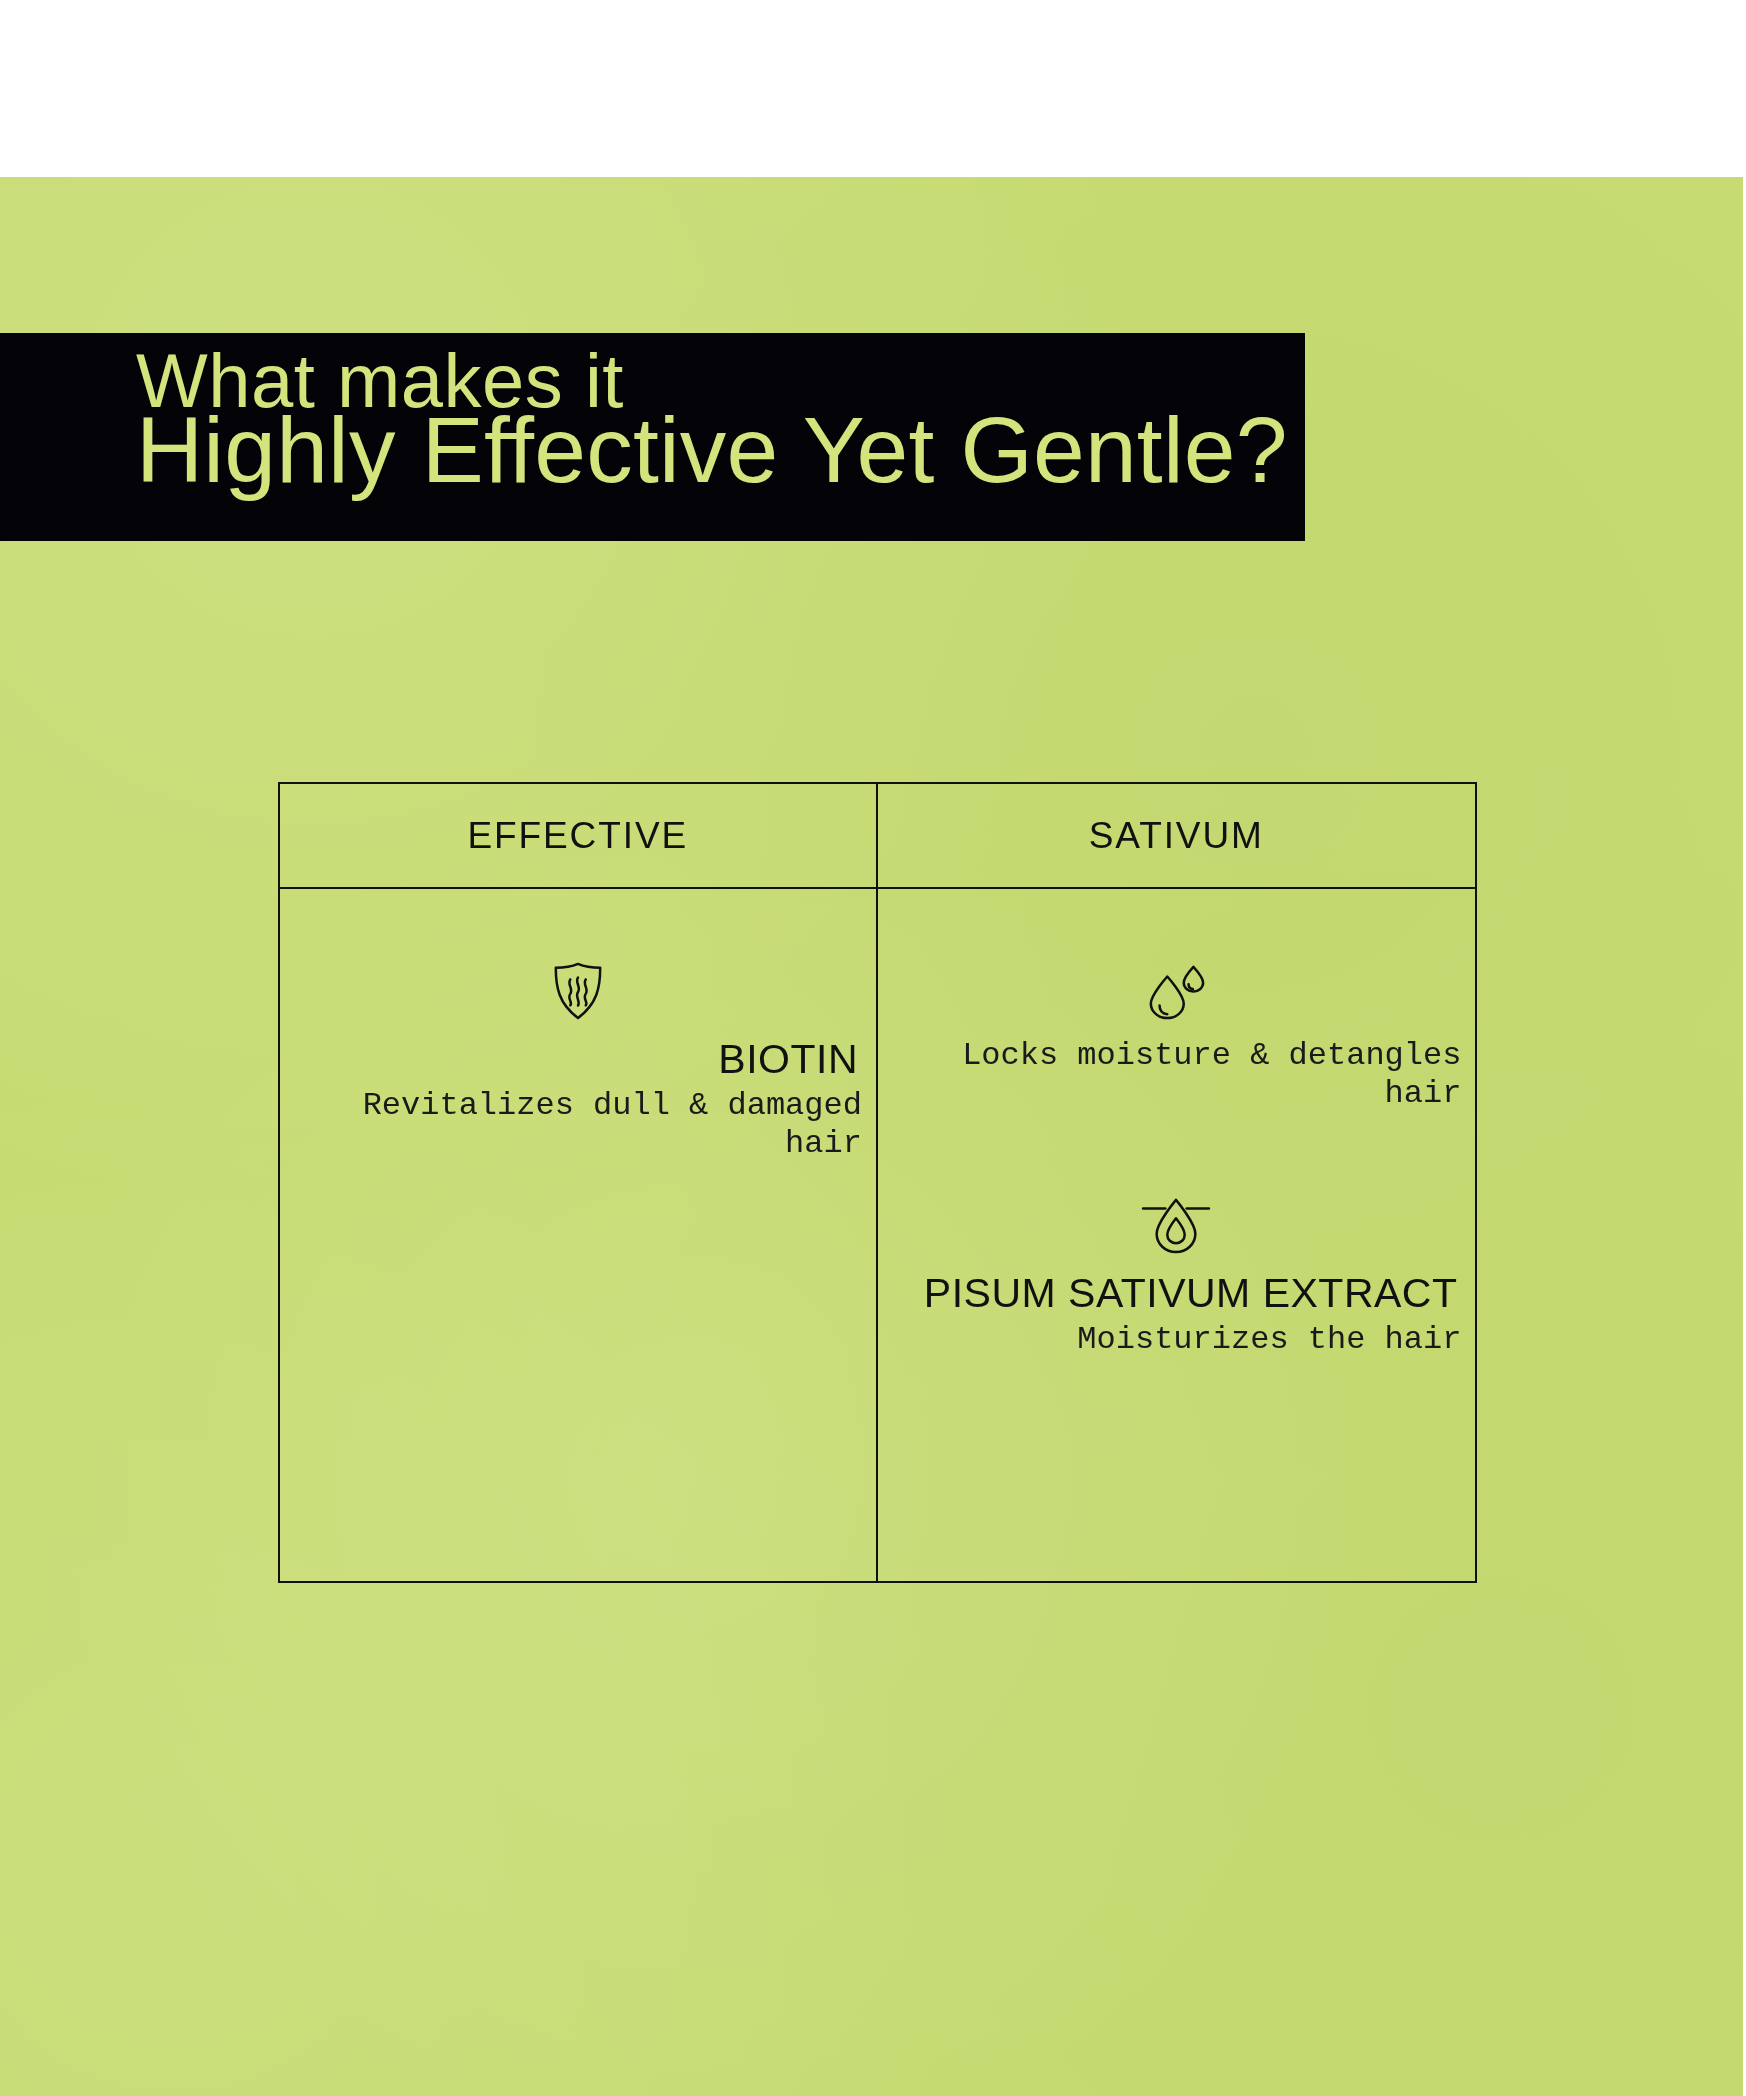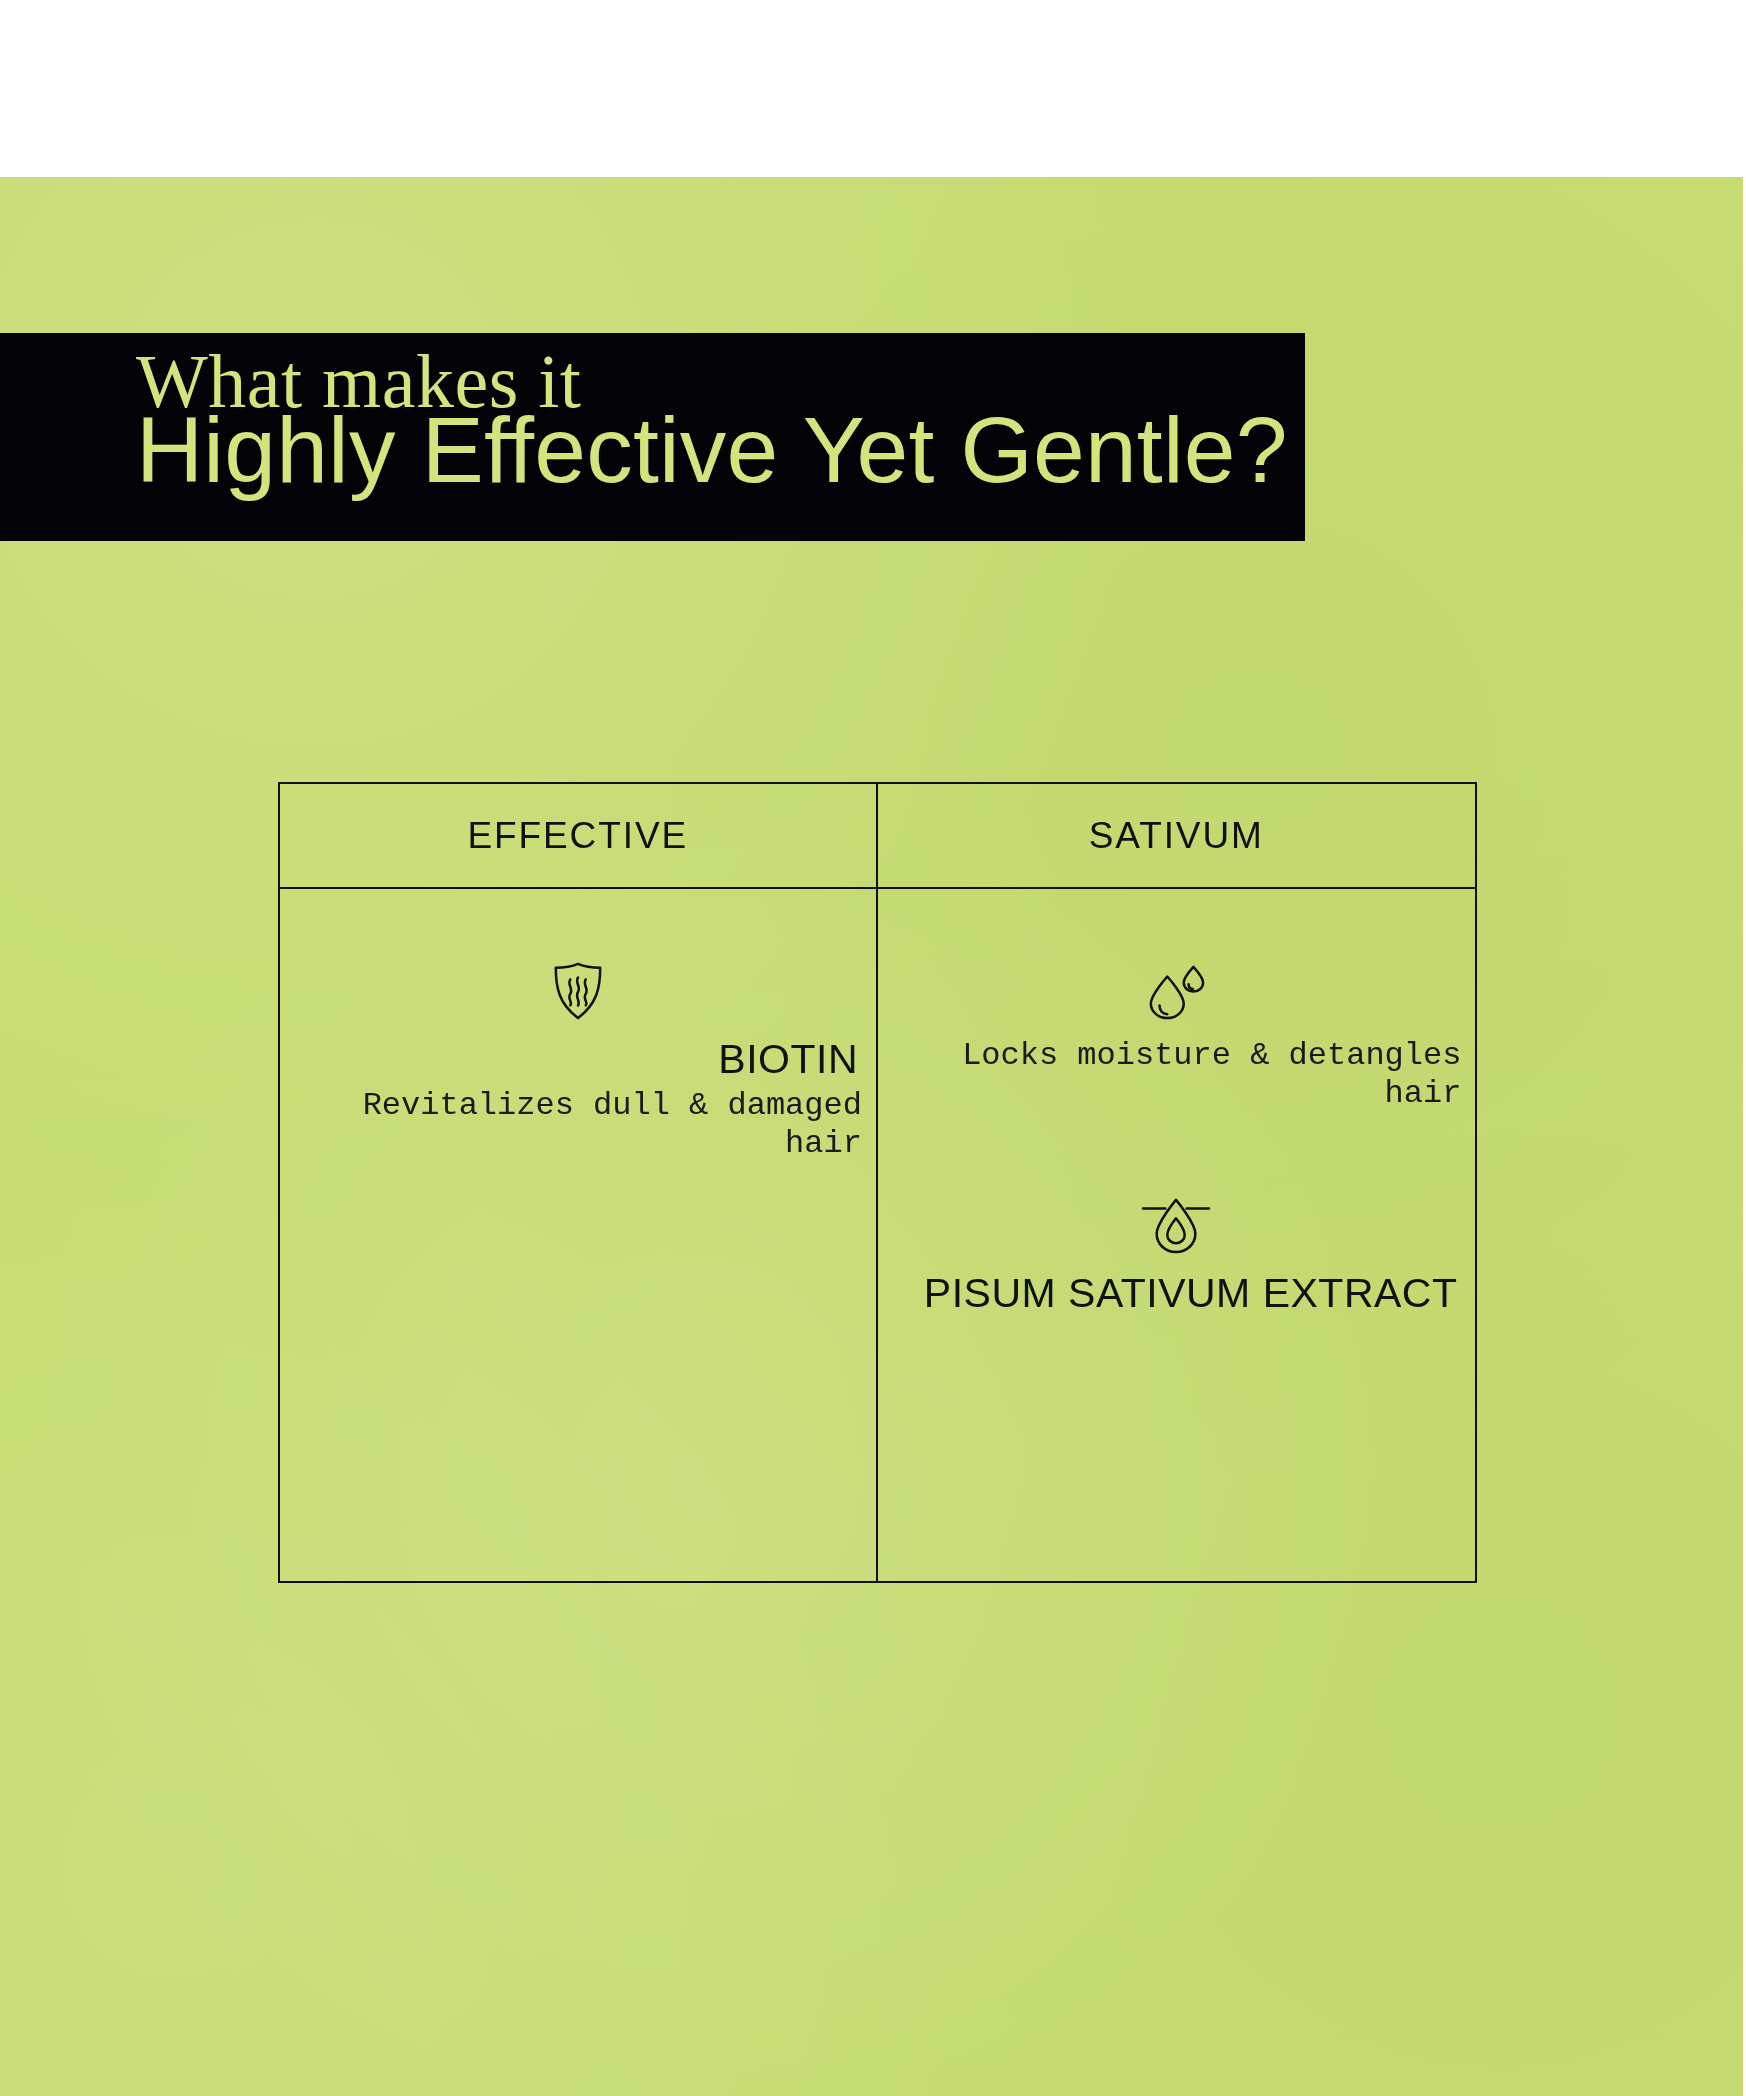--- a/index.html
+++ b/index.html
@@ -46,21 +46,21 @@
     left: 136px;
     top: 0;
     width: 1164px;
     height: 100%;
   }
   .title-line1 {
     position: absolute;
     left: 0;
     top: 9.7px;
     color: #d4e37c;
-    font-family: Liberation Serif, serif;
+    font-family: Liberation Sans, sans-serif;
     font-size: 76px;
     font-weight: 300;
     letter-spacing: 0.5px;
     line-height: 1;
     white-space: nowrap;
   }
   .title-line2 {
     position: absolute;
     left: 0;
     top: 66px;
@@ -222,20 +222,21 @@
               <path d="M48 14 L71 14"></path>
 
               <path d="M37 5 C37 5 17 29 17 40 C17 50.5 25.9 59 37 59
                        C48.1 59 57 50.5 57 40 C57 29 37 5 37 5 Z"></path>
 
               <path d="M37 24 C37 24 28 35.5 28 41 C28 46 32 49.8 37 49.8
                        C42 49.8 46 46 46 41 C46 35.5 37 24 37 24 Z"></path>
             </svg>
           </div>
           <div class="ing-name">PISUM SATIVUM EXTRACT</div>
+          <div class="ing-desc">Moisturizes the hair</div>
         </div>
 
       </div>
 
     </div>
   </div>
 
 </div>
 
 

